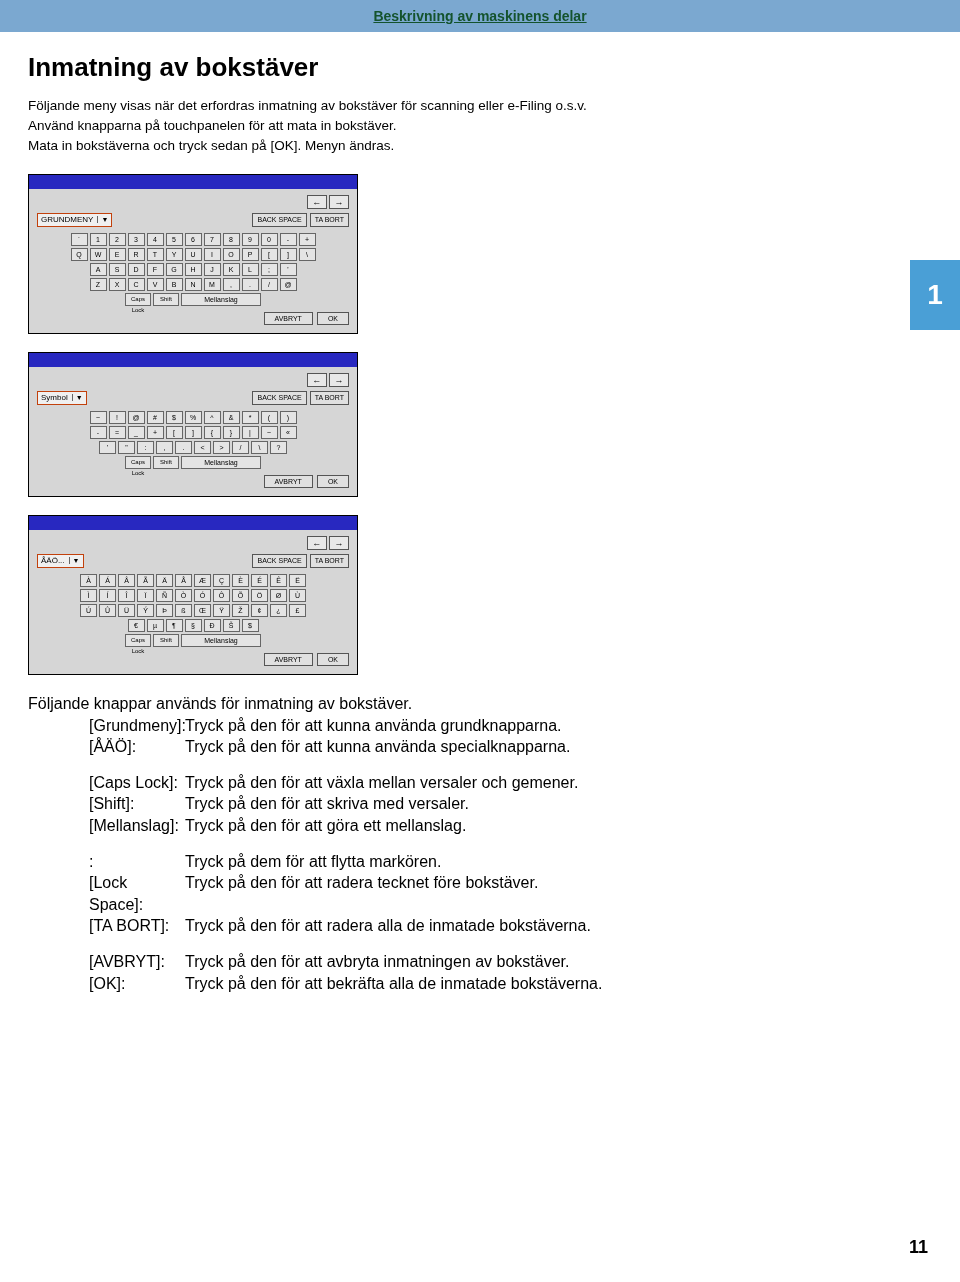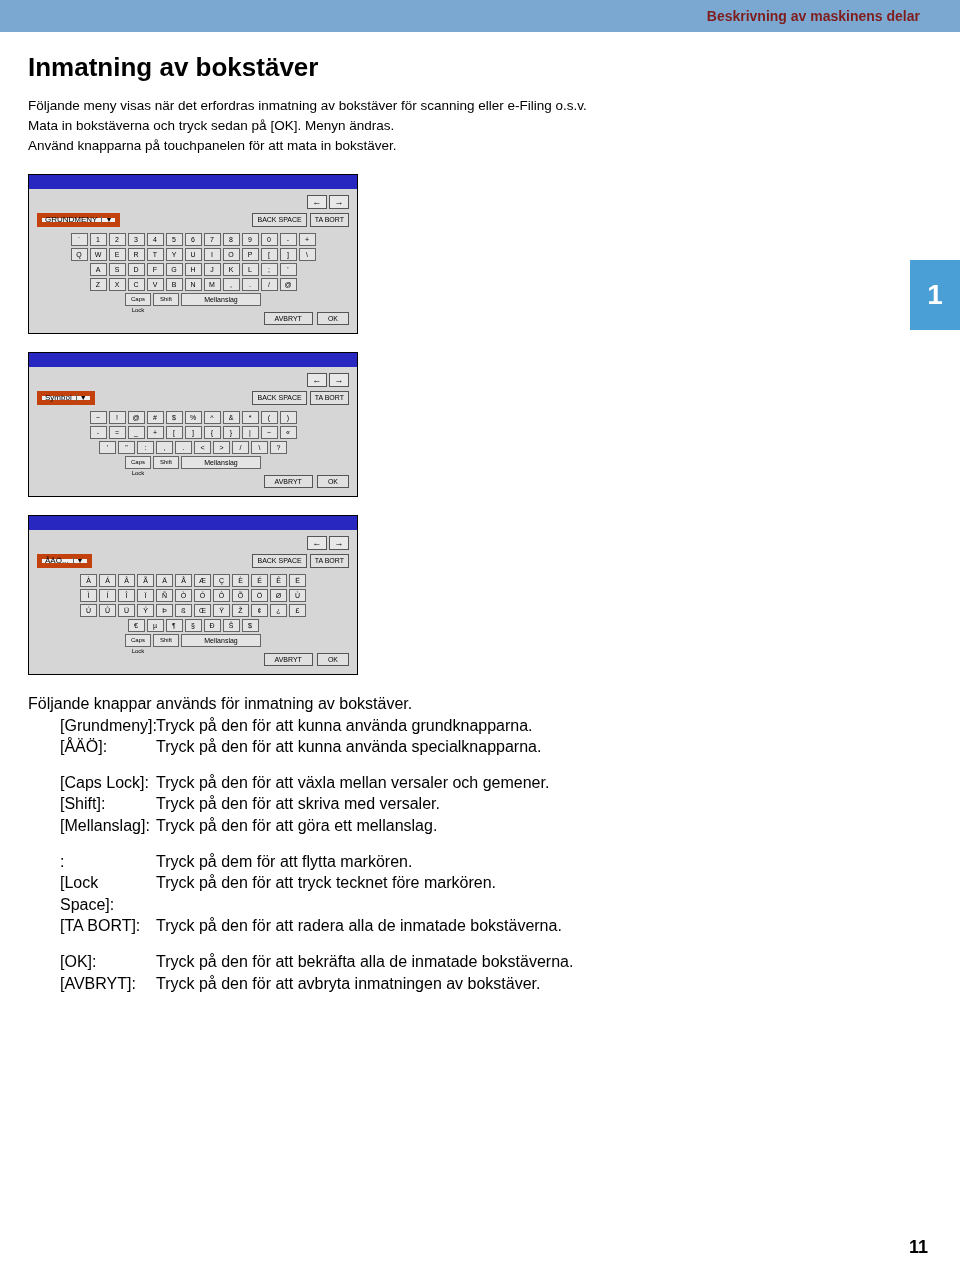--- a/index.html
+++ b/index.html
@@ -6,25 +6,26 @@
   body {
     width: 960px;
     height: 1282px;
     font-family: Arial, Helvetica, sans-serif;
     background: #fff;
     position: relative;
     color: #000;
   }
   .header-bar {
     background: #7ba8d0;
-    color: #7f1d1d;
+    color: #14532d;
     font-weight: bold;
     font-size: 14px;
-    text-align: right;
+    text-align: center;
     padding: 8px 40px;
+    text-decoration: underline;
   }
   .content {
     padding: 20px 60px 0 28px;
   }
   h1 {
     font-size: 26px;
     font-weight: bold;
     margin-bottom: 14px;
   }
   .intro p {
@@ -70,21 +71,21 @@
     font-size: 9px;
   }
   .kbshot .moderow {
     display: flex;
     justify-content: space-between;
     align-items: center;
     margin-bottom: 6px;
   }
   .kbshot .modebox {
     display: flex; align-items: center;
-    border: 5px solid #c2410c; background: #f0f0f0;
+    border: 1px solid #c2410c; background: #f0f0f0;
     padding: 1px 3px; height: 14px;
   }
   .kbshot .modebox .dd { border-left: 1px solid #666; padding-left: 3px; margin-left: 4px; font-size: 7px; }
   .kbshot .rightbtns { display: flex; gap: 3px; }
   .kbshot .rbtn {
     border: 1px solid #555; background: #e0e0e0;
     padding: 1px 4px; height: 14px; font-size: 7px;
     display: flex; align-items: center;
   }
   .kbshot .keysgrid { margin-top: 4px; }
@@ -98,21 +99,21 @@
   .kbshot .space { width: 80px; font-size: 7px; }
   .kbshot .footerrow { display: flex; justify-content: flex-end; gap: 4px; margin-top: 6px; }
   .kbshot .fbtn {
     border: 1px solid #555; background: #e0e0e0;
     padding: 2px 10px; font-size: 7px;
   }
   .desc { margin-top: 20px; font-size: 16px; }
   .desc p.lead { margin-bottom: 2px; }
   .desc .deflist { margin-left: 32px; }
   .desc .defrow { display: flex; line-height: 1.35; }
-  .desc .defrow .k { width: 96px; }
+  .desc .defrow .k { width: 96px; margin-left: 29px; }
   .desc .block { margin-top: 14px; }
   .pagenum {
     position: absolute;
     bottom: 24px;
     right: 32px;
     font-size: 18px;
     font-weight: bold;
   }
 </style>
 </head>
@@ -123,22 +124,22 @@
 </div>
 
 <div class="chapter-tab">
   <span>1</span>
 </div>
 
 <div class="content">
   <h1>Inmatning av bokstäver</h1>
   <div class="intro">
     <p>Följande meny visas när det erfordras inmatning av bokstäver för scanning eller e-Filing o.s.v.</p>
+    <p>Använd knapparna på touchpanelen för att mata in bokstäver.</p>
     <p>Mata in bokstäverna och tryck sedan på [OK]. Menyn ändras.</p>
-    <p>Använd knapparna på touchpanelen för att mata in bokstäver.</p>
   </div>
 
   <div class="kbshot">
     <div class="titlebar"></div>
     <div class="body">
       <div class="arrowrow">
         <span class="arrowbtn">←</span>
         <span class="arrowbtn">→</span>
       </div>
       <div class="moderow">
@@ -398,33 +399,33 @@
           <span>Tryck på den för att göra ett mellanslag.</span>
         </div>
       </div>
     <div class="deflist block" id="dl3">
         <div class="defrow">
           <span class="k">:</span>
           <span>Tryck på dem för att flytta markören.</span>
         </div>
         <div class="defrow">
           <span class="k">[Lock Space]:</span>
-          <span>Tryck på den för att tryck tecknet före markören.</span>
+          <span>Tryck på den för att radera tecknet före bokstäver.</span>
         </div>
         <div class="defrow">
           <span class="k">[TA BORT]:</span>
           <span>Tryck på den för att radera alla de inmatade bokstäverna.</span>
         </div>
       </div>
     <div class="deflist block" id="dl4">
         <div class="defrow">
+          <span class="k">[AVBRYT]:</span>
+          <span>Tryck på den för att avbryta inmatningen av bokstäver.</span>
+        </div>
+        <div class="defrow">
           <span class="k">[OK]:</span>
           <span>Tryck på den för att bekräfta alla de inmatade bokstäverna.</span>
         </div>
-        <div class="defrow">
-          <span class="k">[AVBRYT]:</span>
-          <span>Tryck på den för att avbryta inmatningen av bokstäver.</span>
-        </div>
       </div>
   </div>
 </div>
 
 <div class="pagenum">11</div>
 
 </body></html>

